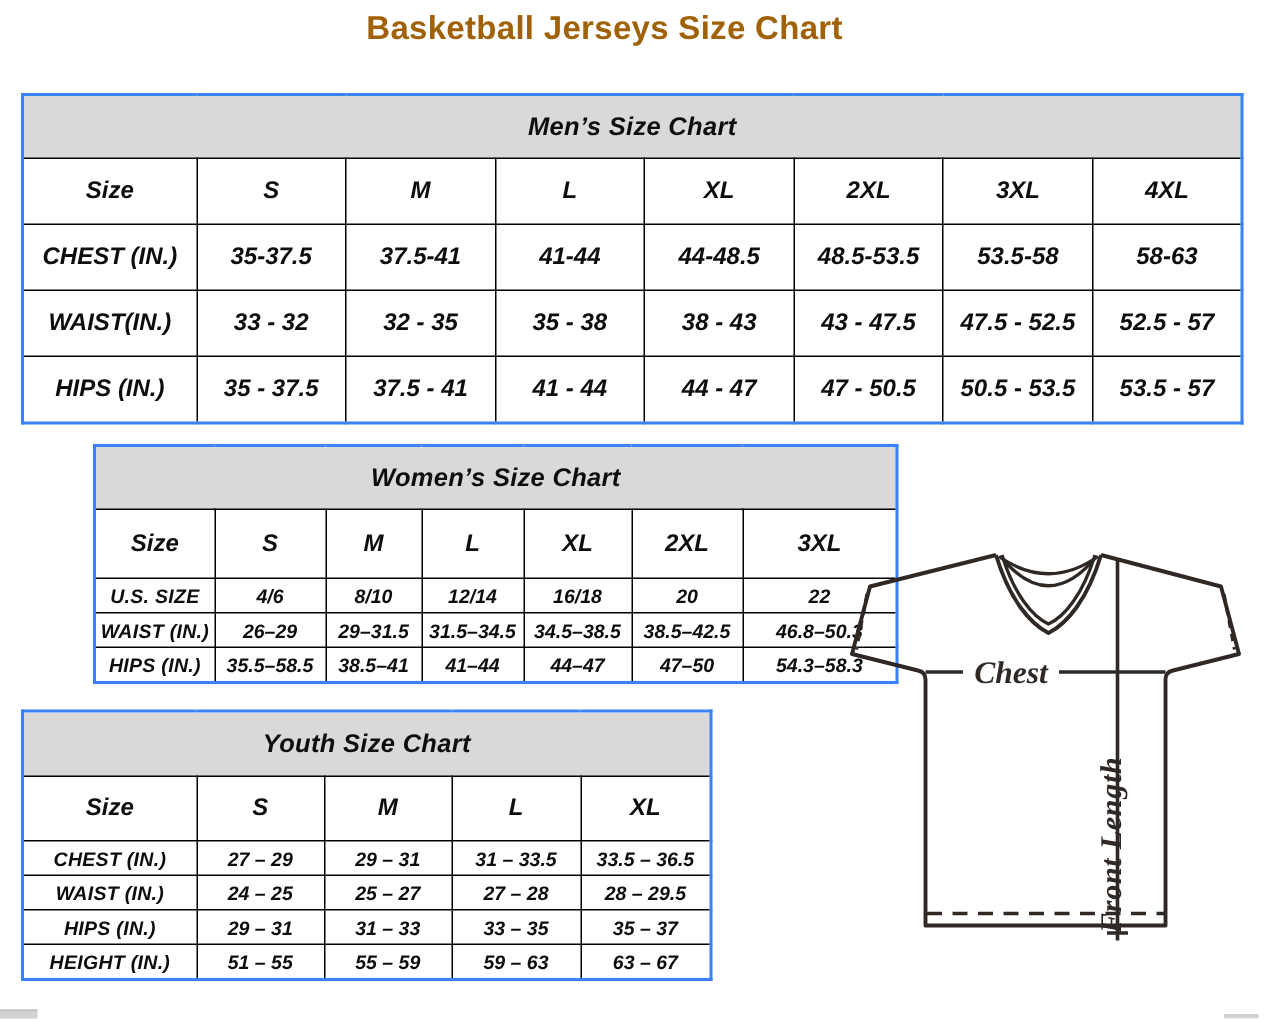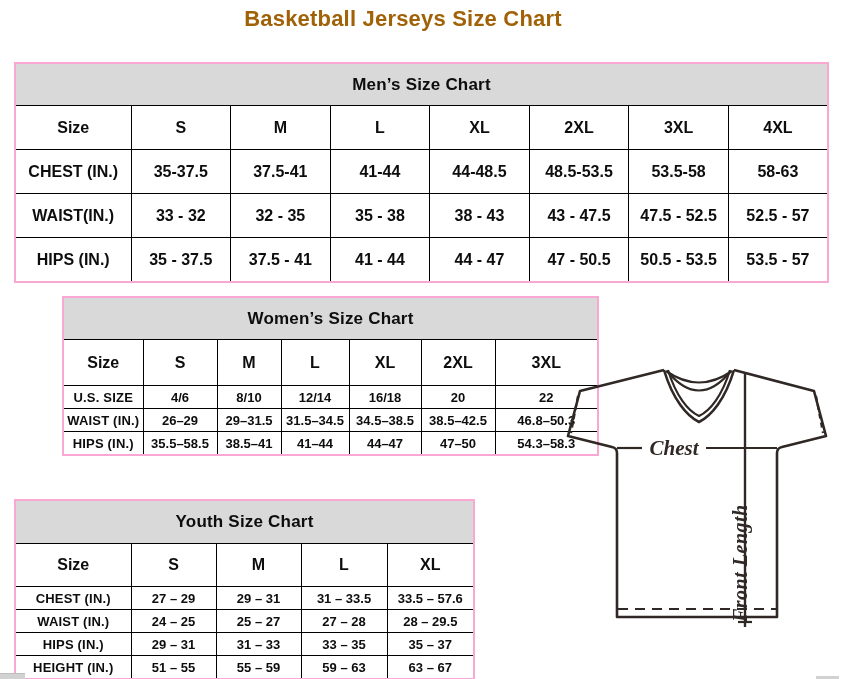--- a/index.html
+++ b/index.html
@@ -7,21 +7,21 @@
     width:843px;height:679px;position:relative;overflow:hidden;
     background:#ffffff;color:#000;
     font-family:"Liberation Sans",sans-serif;
   }
   .page-title{
     position:absolute;left:0;top:6px;width:806px;text-align:center;
     font-size:22px;font-weight:bold;color:#a16207;letter-spacing:.2px;
   }
   table.size-table{
     position:absolute;border-collapse:collapse;table-layout:fixed;
-    border:2px solid #f9a8d4;background:#fff;
+    border:2px solid #3b82f6;background:#fff;font-style:italic;
   }
   table.size-table td{
     border:1px solid #000;text-align:center;vertical-align:middle;
     font-weight:bold;color:#0d0d0d;padding:0 2px;overflow:hidden;white-space:nowrap;
   }
   tr.band td{background:#d9d9d9;font-size:17px;letter-spacing:.2px;}
   
   .men tr.band td{height:41px;}
   .men tr.hdr td{height:43px;font-size:16px;}
   .men tr.data td{height:43px;font-size:16px;}
@@ -151,21 +151,21 @@
     <td>35.5–58.5</td>
     <td>38.5–41</td>
     <td>41–44</td>
     <td>44–47</td>
     <td>47–50</td>
     <td>54.3–58.3</td>
   </tr>
 </tbody>
   </table>
 
-<table class="size-table youth" style="left:14px;top:499px;width:459px;">
+<table class="size-table youth" style="left:14px;top:473px;width:459px;">
   <colgroup>
     <col style="width:116px">
       <col style="width:85px">
       <col style="width:85px">
     <col style="width:86px">
       <col style="width:87px">
   </colgroup>
   <tbody>
       <tr class="band">
     <td colspan="5">Youth Size Chart</td>
@@ -175,21 +175,21 @@
     <td>S</td>
     <td>M</td>
     <td>L</td>
     <td>XL</td>
   </tr>
   <tr class="data">
     <td class="lbl">CHEST (IN.)</td>
     <td>27 – 29</td>
     <td>29 – 31</td>
     <td>31 – 33.5</td>
-    <td>33.5 – 57.6</td>
+    <td>33.5 – 36.5</td>
   </tr>
   <tr class="data">
     <td class="lbl">WAIST (IN.)</td>
     <td>24 – 25</td>
     <td>25 – 27</td>
     <td>27 – 28</td>
     <td>28 – 29.5</td>
   </tr>
   <tr class="data">
     <td class="lbl">HIPS (IN.)</td>

